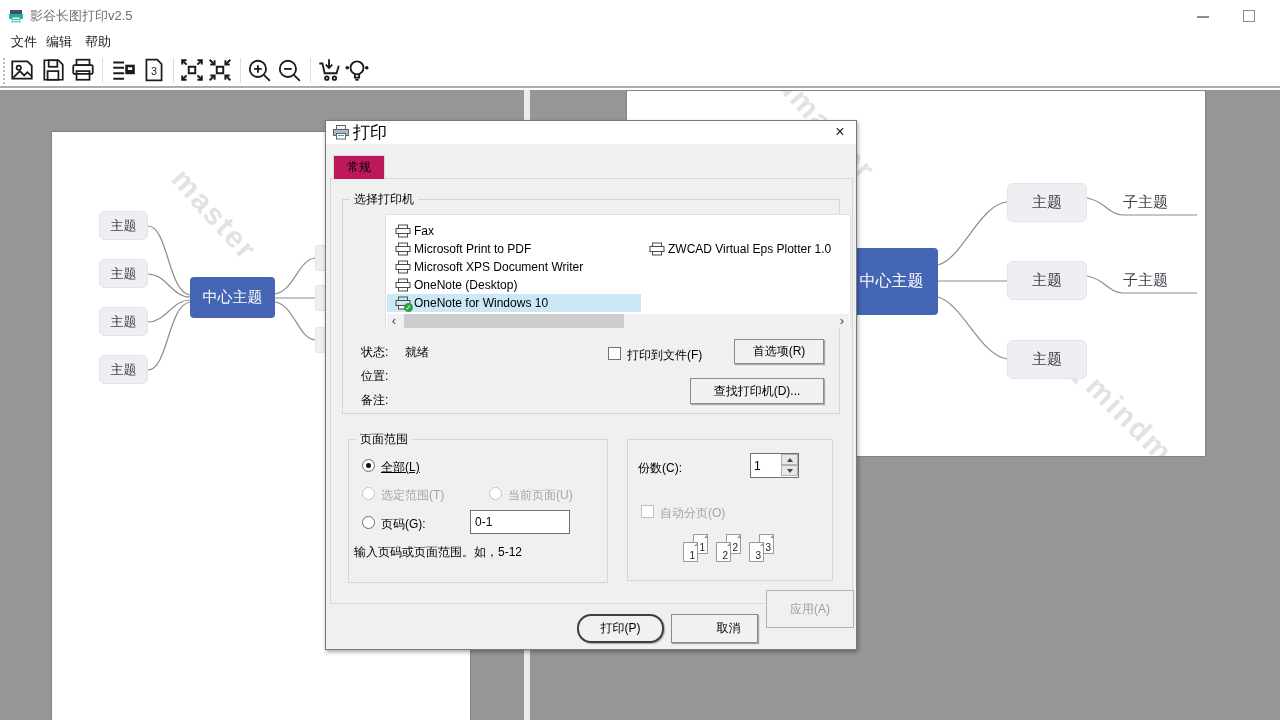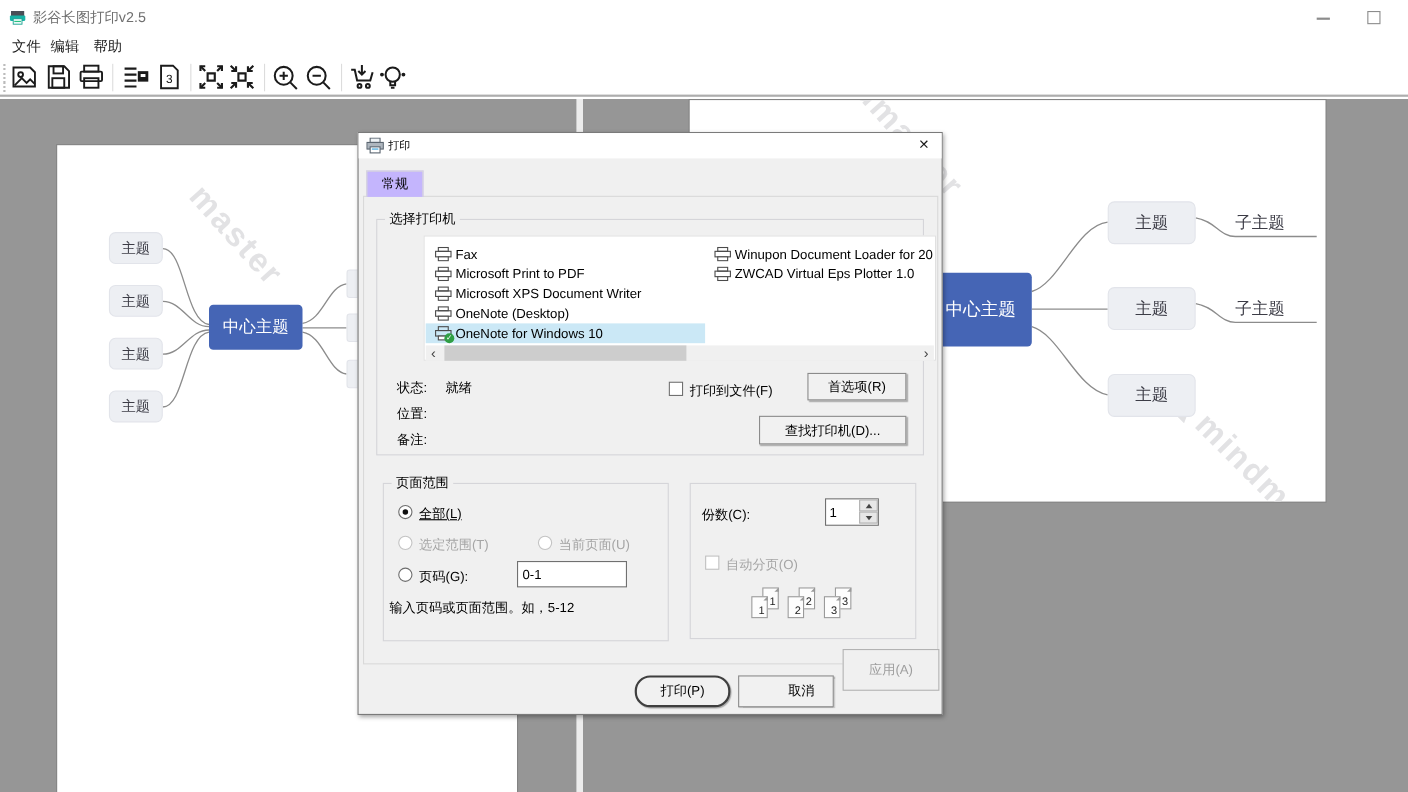--- a/index.html
+++ b/index.html
@@ -30,23 +30,23 @@
   .node-center { background:#4565b5; border-radius:4px; color:#fff; display:flex; align-items:center; justify-content:center; }
   .node-topic  { background:#edeff3; border:1px solid #e2e4ea; border-radius:6px; color:#3c3c46; display:flex; align-items:center; justify-content:center; }
   .node-sliver { background:#edeff3; border:1px solid #e2e4ea; border-radius:3px 0 0 3px; }
   .subtopic-label { color:#3c3c46; font-size:15px; }
   .map-svg { left:0; top:0; }
   .map-svg path { stroke:#8c8c8c; stroke-width:1.2; fill:none; }
 
   
   .dialog { left:325px; top:120px; width:532px; height:530px; background:#f0f0f0; border:1px solid #7a7a7a; box-shadow:1px 2px 4px rgba(0,0,0,0.35); font-size:12px; }
   .dlg-titlebar { left:0; top:0; width:530px; height:23px; background:#fff; }
-  .dlg-title { left:27px; top:0; height:23px; line-height:23px; font-size:10px; color:#000; }
+  .dlg-title { left:27px; top:0; height:23px; line-height:23px; font-size:17px; color:#000; }
   .dlg-close { left:500px; top:0; width:28px; height:23px; text-align:center; line-height:22px; font-size:16px; color:#1a1a1a; cursor:default; }
-  .dlg-tab { left:7px; top:34px; width:52px; height:24px; background:#c4b5fd; border:1px solid #d9d9d9; border-bottom:none; text-align:center; line-height:23px; z-index:2; }
+  .dlg-tab { left:7px; top:34px; width:52px; height:24px; background:#be185d; border:1px solid #d9d9d9; border-bottom:none; text-align:center; line-height:23px; z-index:2; }
   .dlg-tabpage { left:4px; top:57px; width:523px; height:426px; border:1px solid #d9d9d9; background:#f0f0f0; }
   .groupbox { border:1px solid #d5d5d9; }
   .group-label { background:#f0f0f0; padding:0 4px; font-size:12px; line-height:12px; }
 
   .printer-list { left:31px; top:93px; width:466px; height:114px; background:#fff; border:1px solid #e0e0e0;margin-left:28px; }
   .plist-row { left:1px; height:18px; width:254px; display:flex; align-items:center; }
   .plist-row.col2 { left:255px; width:208px; overflow:hidden; }
   .plist-row.selected { background:#cbe8f6; }
   .plist-icon { width:16px; height:14px; margin-left:8px; position:relative; flex:none; }
   .plist-icon svg { width:16px; height:14px; }
@@ -284,28 +284,20 @@
       <span class="plist-label">OneNote (Desktop)</span>
     </div>
     <div class="abs plist-row selected" style="top:79px;">
       <span class="plist-icon"><svg viewBox="0 0 16 14" fill="none" stroke="#4a4a4a">
             <rect x="3.5" y="1" width="9" height="3.5"></rect>
             <rect x="1" y="4.5" width="14" height="5"></rect>
             <rect x="3.5" y="9.5" width="9" height="3.5" fill="#fff"></rect>
           </svg><span class="plist-badge">✓</span></span>
       <span class="plist-label">OneNote for Windows 10</span>
     </div>
-    <div class="abs plist-row col2" style="top:7px;">
-      <span class="plist-icon"><svg viewBox="0 0 16 14" fill="none" stroke="#4a4a4a">
-            <rect x="3.5" y="1" width="9" height="3.5"></rect>
-            <rect x="1" y="4.5" width="14" height="5"></rect>
-            <rect x="3.5" y="9.5" width="9" height="3.5" fill="#fff"></rect>
-          </svg></span>
-      <span class="plist-label">Winupon Document Loader for 20</span>
-    </div>
     <div class="abs plist-row col2" style="top:25px;">
       <span class="plist-icon"><svg viewBox="0 0 16 14" fill="none" stroke="#4a4a4a">
             <rect x="3.5" y="1" width="9" height="3.5"></rect>
             <rect x="1" y="4.5" width="14" height="5"></rect>
             <rect x="3.5" y="9.5" width="9" height="3.5" fill="#fff"></rect>
           </svg></span>
       <span class="plist-label">ZWCAD Virtual Eps Plotter 1.0</span>
     </div>
     <div class="abs hscroll">
       <span class="abs hs-btn" style="left:0;">‹</span>

